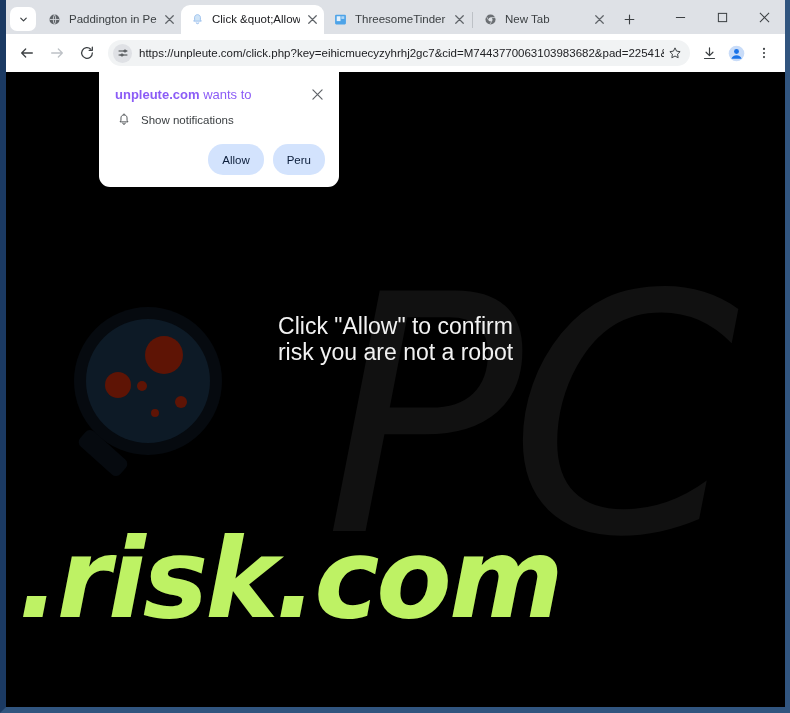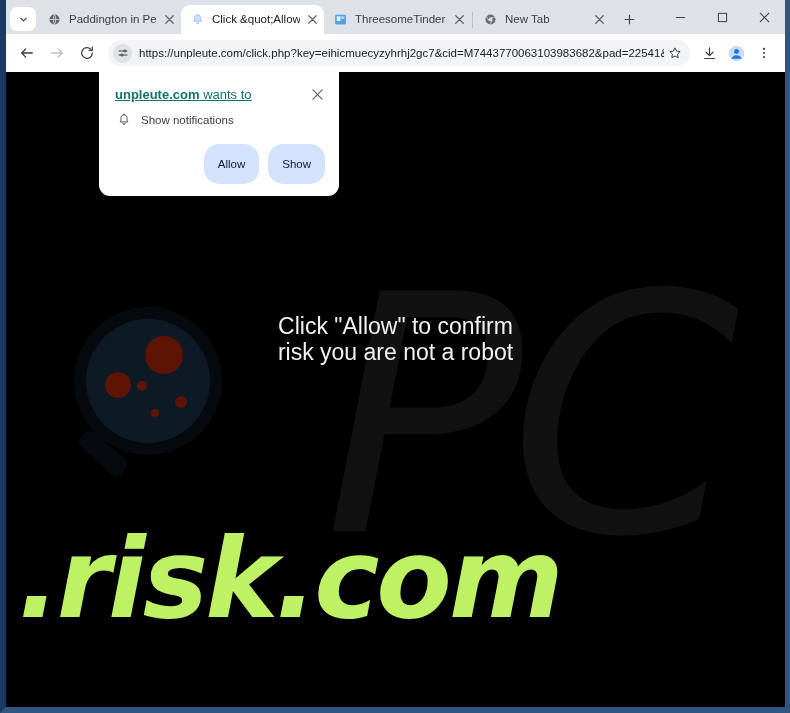--- a/index.html
+++ b/index.html
@@ -246,23 +246,22 @@
     box-sizing: border-box;
     z-index: 20;
   }
   #perm-header {
     display: flex;
     align-items: flex-start;
   }
   #perm-title {
     flex: 1 1 auto;
     font-size: 13px;
-    color: #0f766e;
+    color: #8b5cf6;
     line-height: 17px;
-    text-decoration: underline;
   }
   #perm-title b { font-weight: bold; }
   #perm-close {
     width: 16px; height: 16px;
     flex: none;
     margin-left: 6px;
     display: flex; align-items: center; justify-content: center;
     color: #5f6368;
   }
   #perm-row {
@@ -284,21 +283,21 @@
   #perm-actions {
     display: flex;
     justify-content: flex-end;
     margin-top: 15px;
   }
   .perm-btn {
     background: #d3e3fd;
     color: #0b1d3a;
     border: none;
     border-radius: 15px;
-    height: 40px;
+    height: 31px;
     padding: 0 14px;
     font-size: 11.5px;
     font-family: "Liberation Sans", sans-serif;
     margin-left: 9px;
     cursor: pointer;
   }
 </style>
 </head>
 <body>
 
@@ -497,18 +496,18 @@
             <path d="M12 3.2c-3 0-5.2 2.3-5.2 5.2v4.1L5.2 15.2h13.6l-1.6-2.7V8.4c0-2.9-2.2-5.2-5.2-5.2z" fill="none" stroke="currentColor" stroke-width="1.5" stroke-linejoin="round"></path>
             <path d="M12 1.6v1.6" stroke="currentColor" stroke-width="1.5" stroke-linecap="round"></path>
             <path d="M9.9 17.4a2.1 2.1 0 004.2 0" fill="none" stroke="currentColor" stroke-width="1.5" stroke-linecap="round"></path>
           </svg>
         </span>
         <span id="perm-row-label">Show notifications</span>
       </div>
 
       <div id="perm-actions">
         <button class="perm-btn">Allow</button>
-        <button class="perm-btn">Show</button>
+        <button class="perm-btn">Peru</button>
       </div>
     </div>
 
   </div>
 </div>
 
 </body></html>

